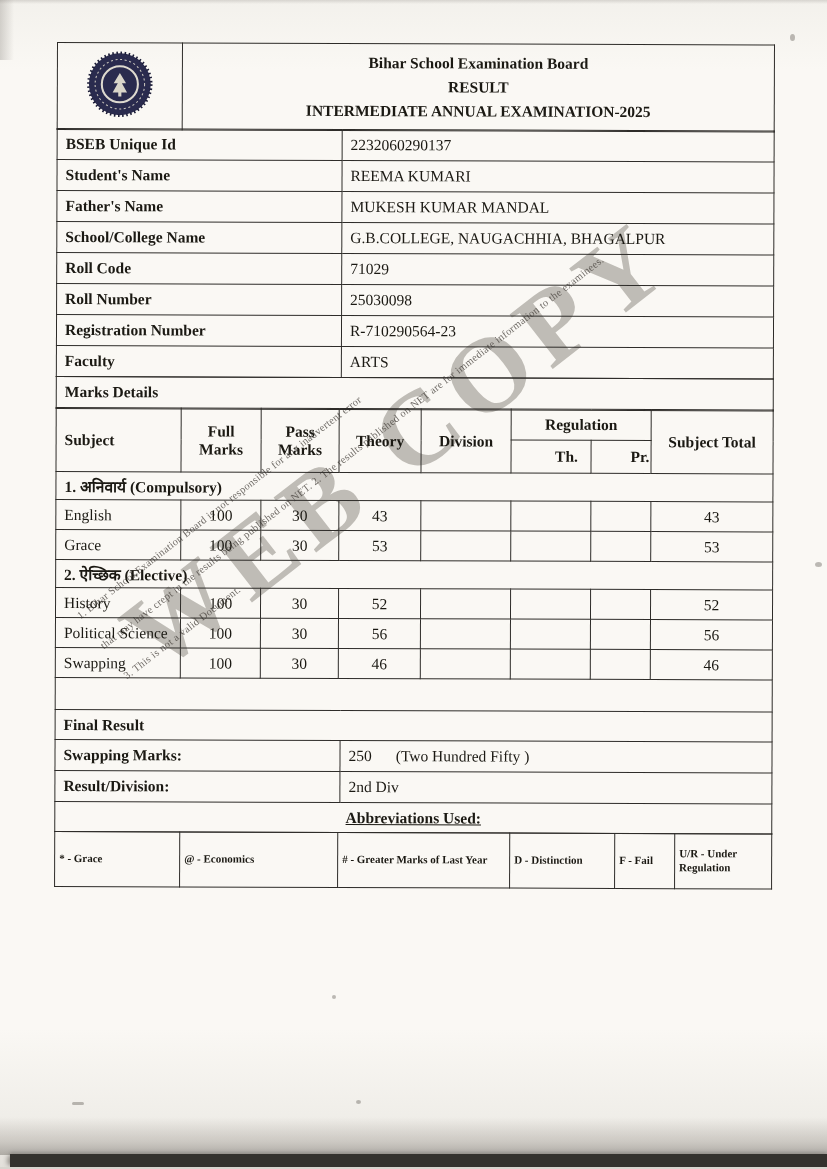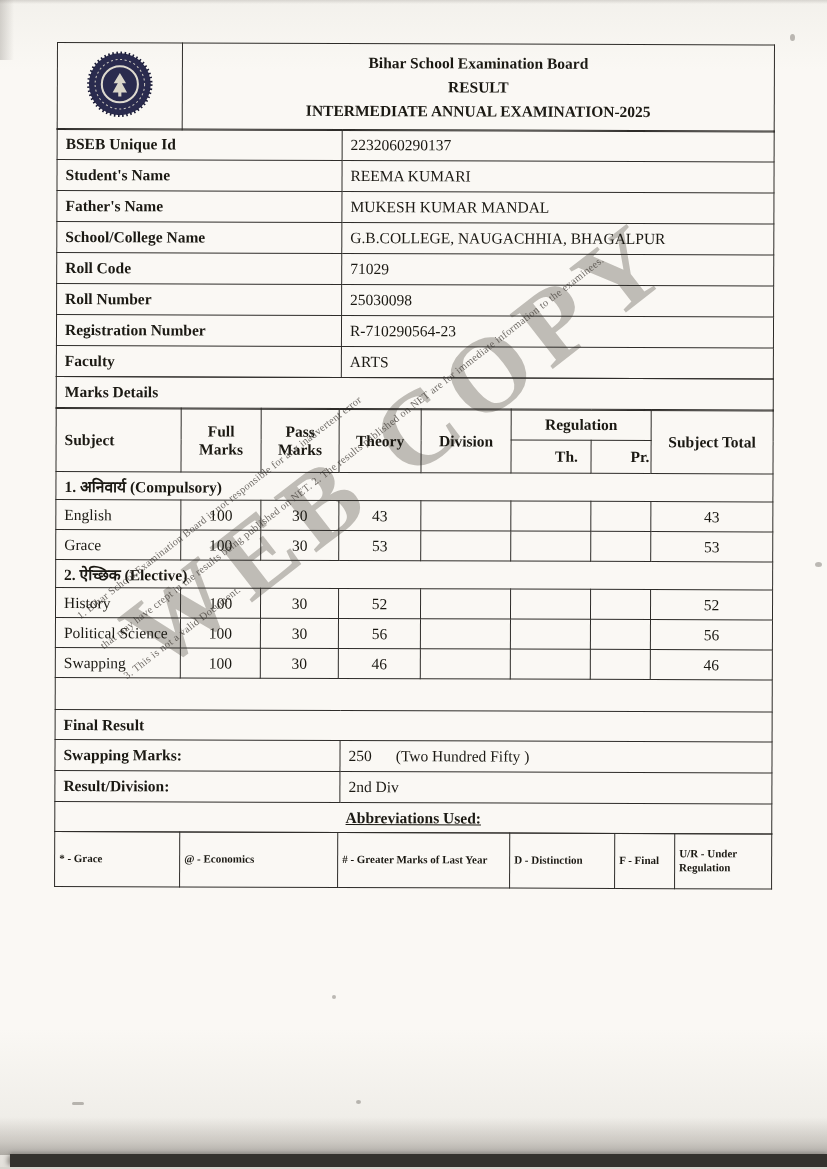--- a/index.html
+++ b/index.html
@@ -278,21 +278,21 @@
         <col style="width:105px">
           <col style="width:60px">
           <col>
       </colgroup>
       <tbody>
           <tr class="row-abbr">
         <td>* - Grace</td>
         <td>@ - Economics</td>
         <td># - Greater Marks of Last Year</td>
         <td>D - Distinction</td>
-        <td>F - Final</td>
+        <td>F - Fail</td>
         <td>U/R - Under Regulation</td>
       </tr>
     </tbody>
       </table>
 
   </div>
 
   <div class="smudge-top"></div>
   <div class="smudge-tl"></div>
   <div class="speck sp1"></div>

